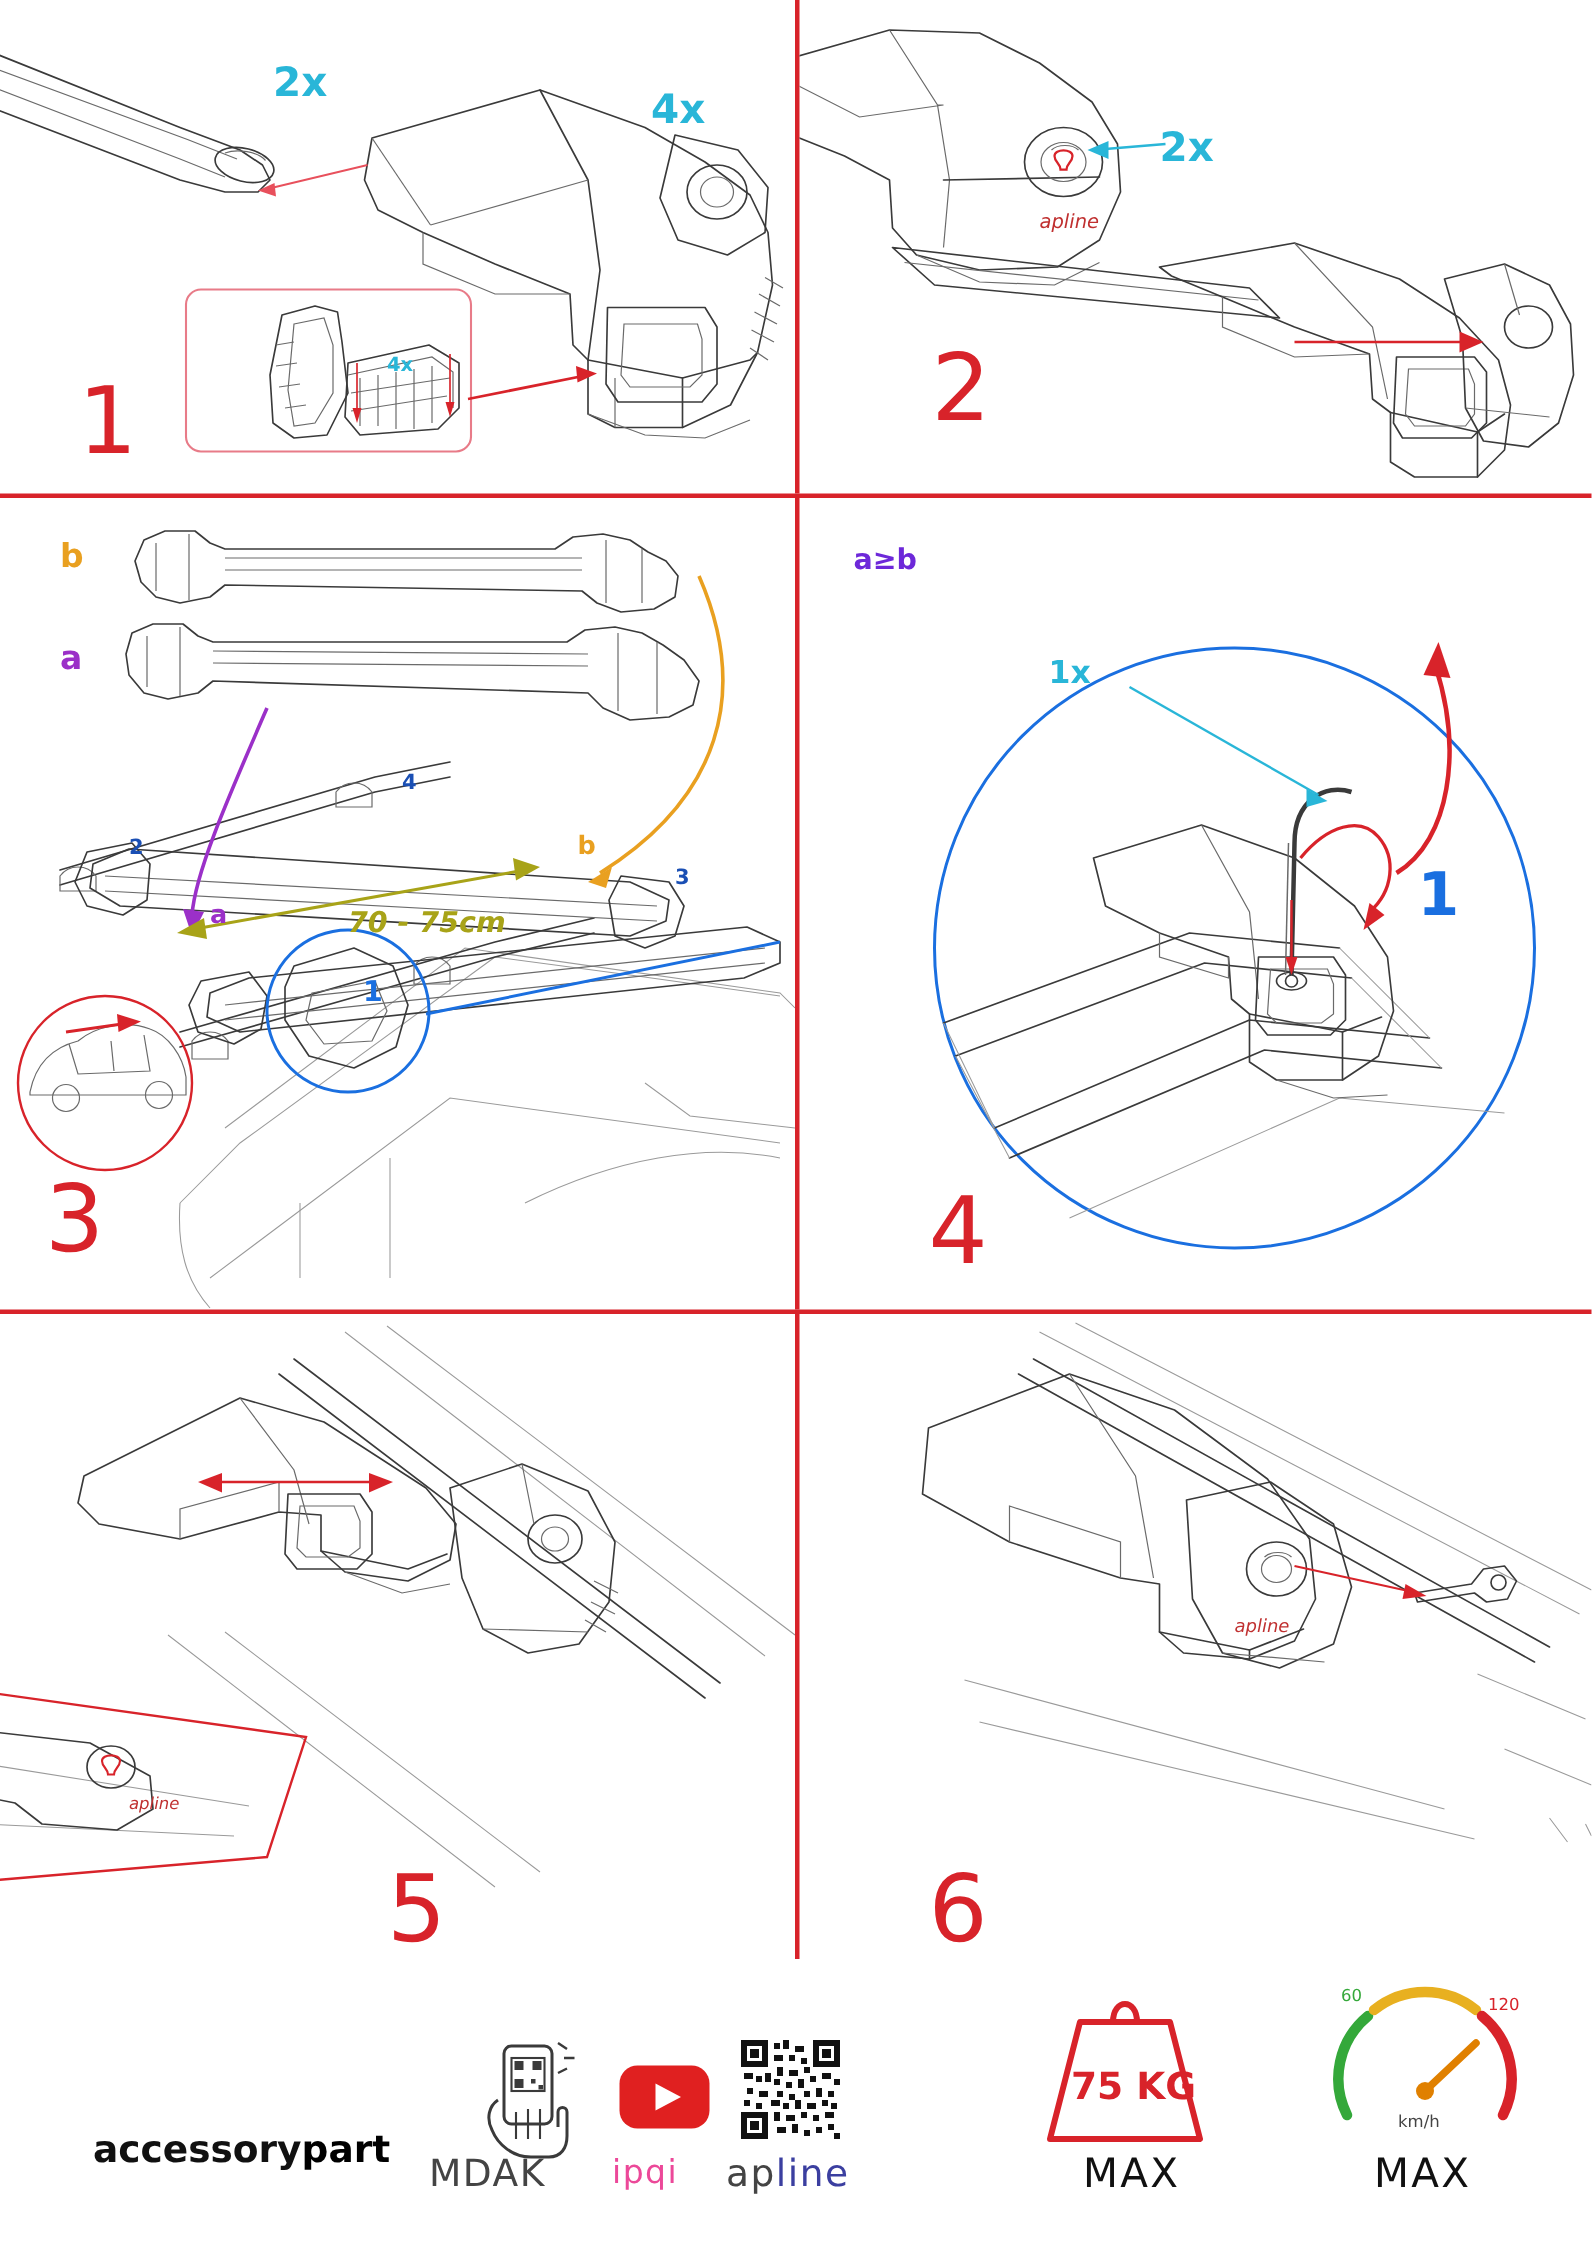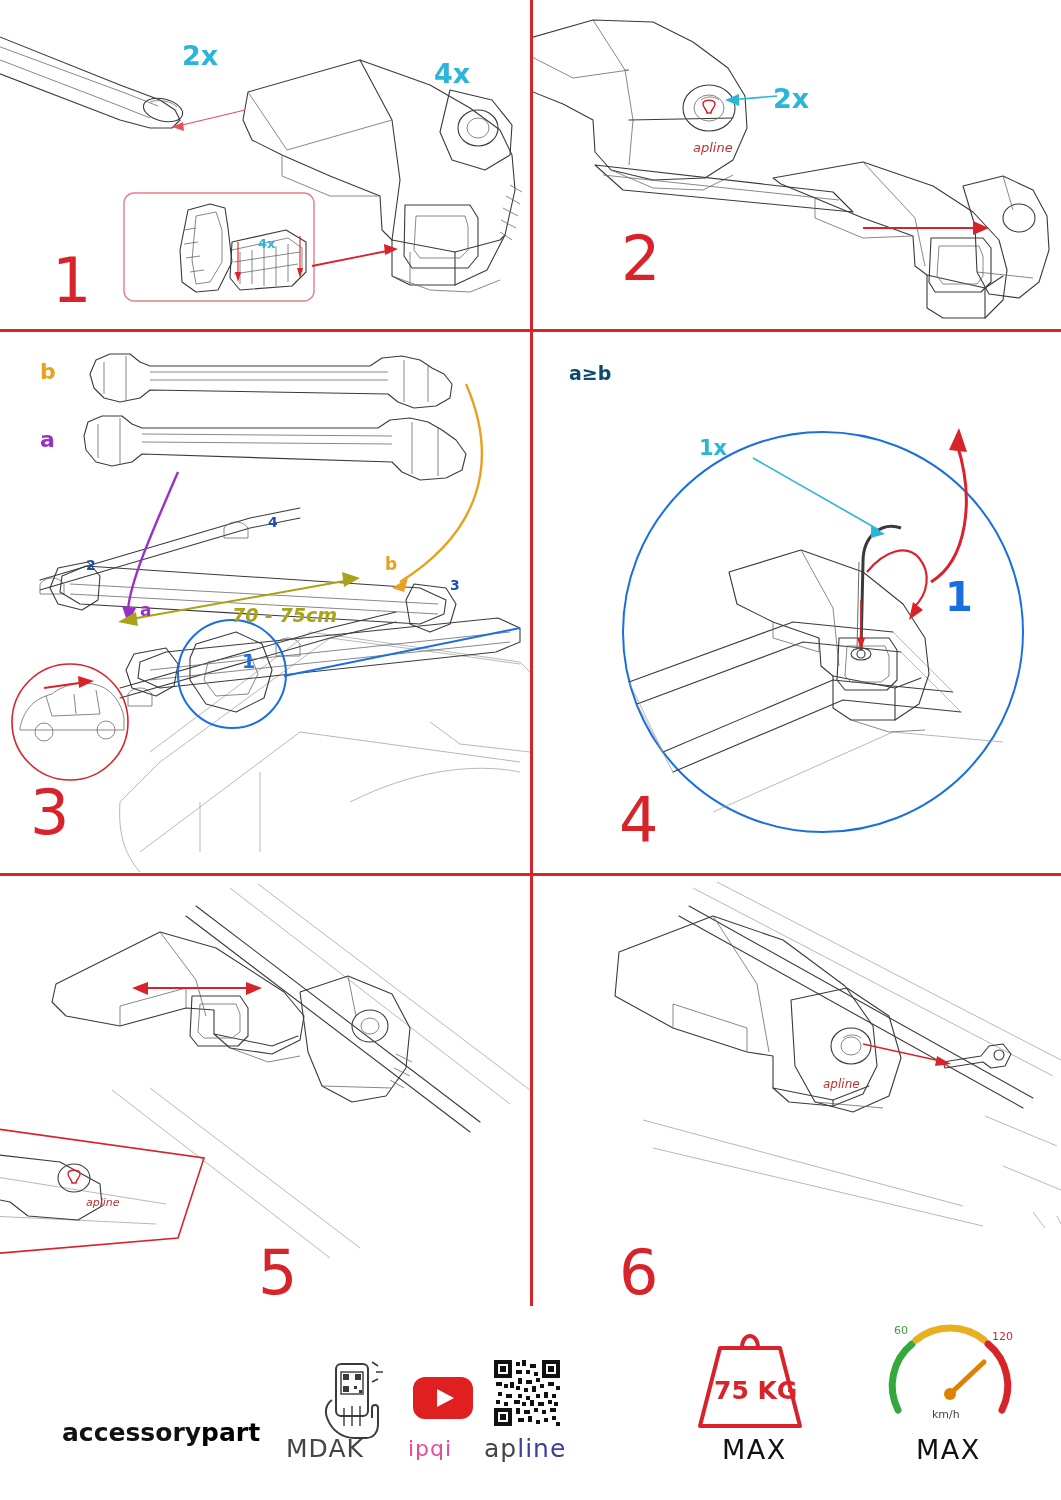--- a/index.html
+++ b/index.html
@@ -375,21 +375,21 @@
 
       <path class="arw-red" style="stroke-width:2.2" d="M334 240 C352 218 374 212 386 226 C398 240 396 262 380 276"></path>
       <path d="M380 270 L376 288 L390 278 Z" fill="#d8232a"></path>
 
       <path class="arw-red" style="stroke-width:1.6" d="M328 268 L328 310"></path>
       <path d="M324 306 L328 318 L332 306 Z" fill="#d8232a"></path>
 
       <path class="arw-red" style="stroke-width:3" d="M398 250 C434 228 442 168 424 112"></path>
       <path d="M416 118 L426 96 L434 120 Z" fill="#d8232a"></path>
     </svg>
-    <div class="ab-rel" style="left:36px;top:30px;"><span style="color:#0c4a6e">a≥b</span></div>
+    <div class="ab-rel" style="left:36px;top:30px;"><span style="color:#6d28d9">a≥b</span></div>
     <div class="qty small" style="left:166px;top:104px;">1x</div>
     <div class="big-one" style="left:412px;top:242px;">1</div>
     <div class="step-num" style="left:86px;top:458px;">4</div>
   </div>
 
   <div class="panel" style="left:0;top:876px;width:530px;height:430px;">
     <svg width="530" height="430" viewBox="0 0 530 430">
 
       <path class="ln-lite" d="M230 12 L510 228 M258 8 L530 214"></path>
       <path class="ln-lite" d="M112 214 L330 382 M150 212 L360 372"></path>

